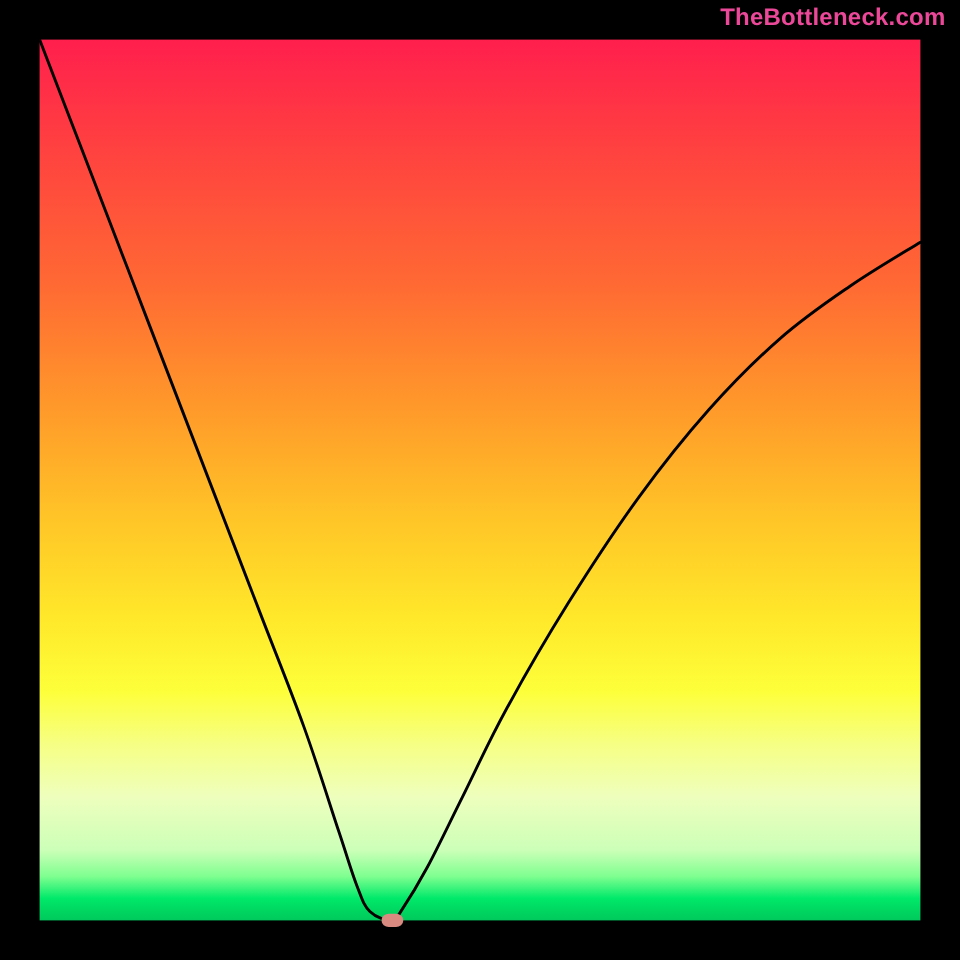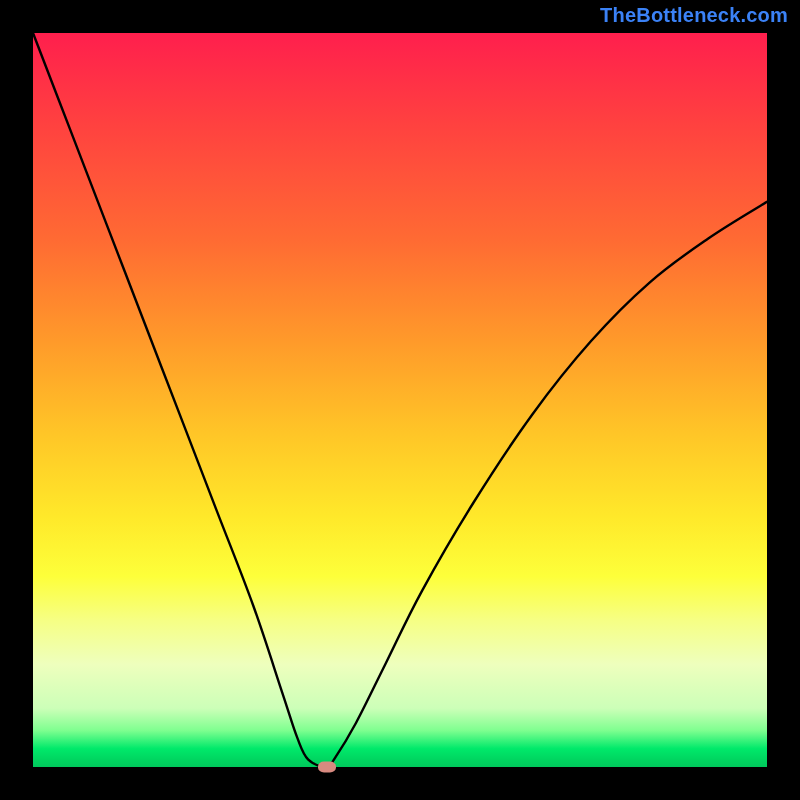--- a/index.html
+++ b/index.html
@@ -14,21 +14,21 @@
   .frame {
     position: relative;
     width: 800px;
     height: 800px;
     background: #000;
   }
   .watermark {
     position: absolute;
     top: 4px;
     right: 12px;
-    color: #3b82f6;
+    color: #ec4899;
     font-size: 20px;
     font-weight: 600;
     letter-spacing: 0.2px;
     user-select: none;
   }
   .plot {
     position: absolute;
     left: 33px;
     top: 33px;
     width: 734px;

